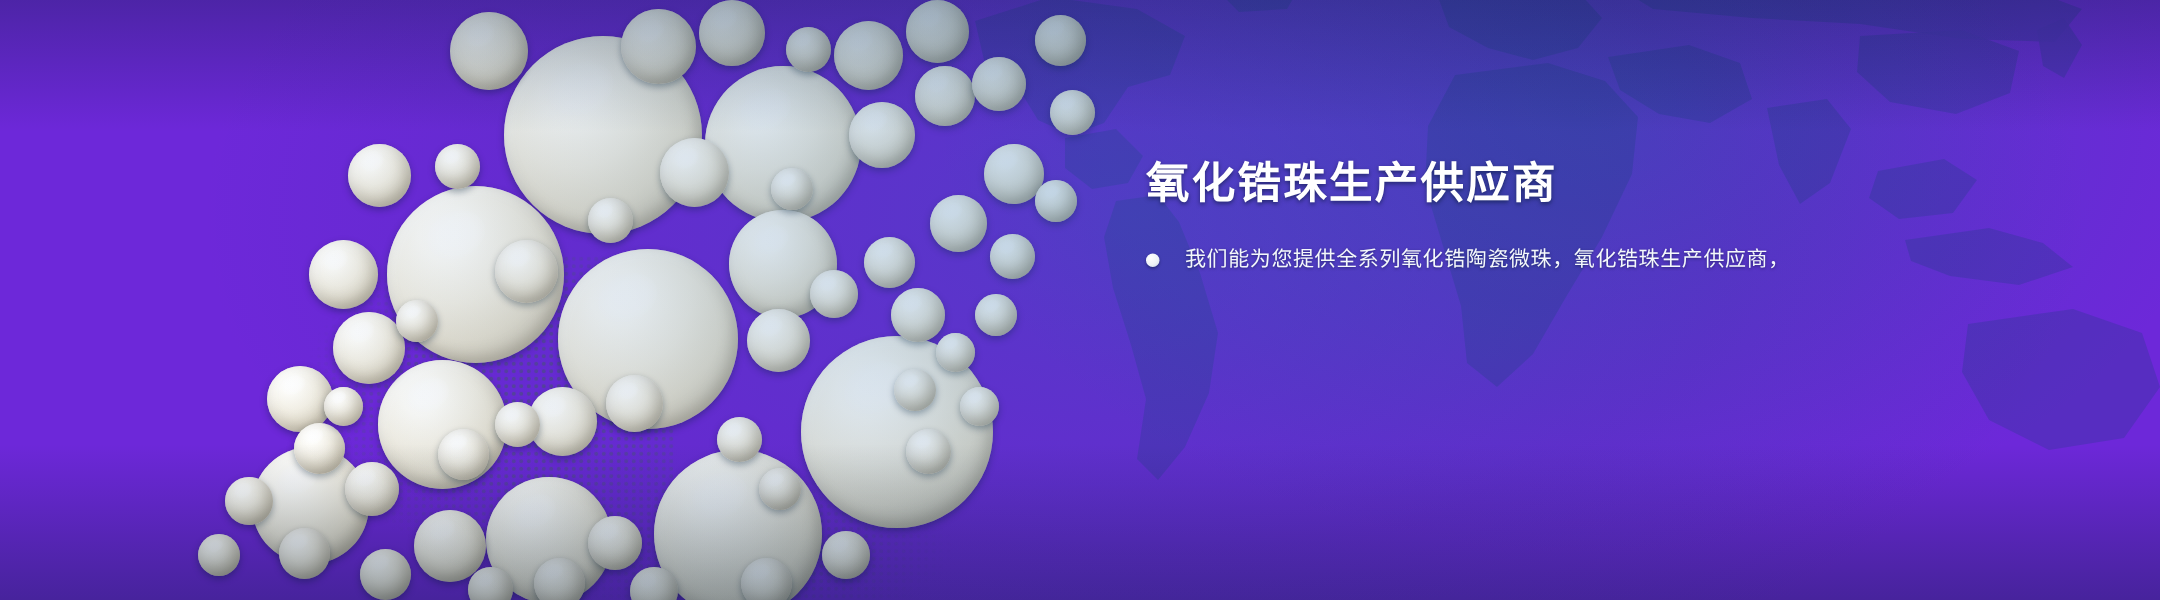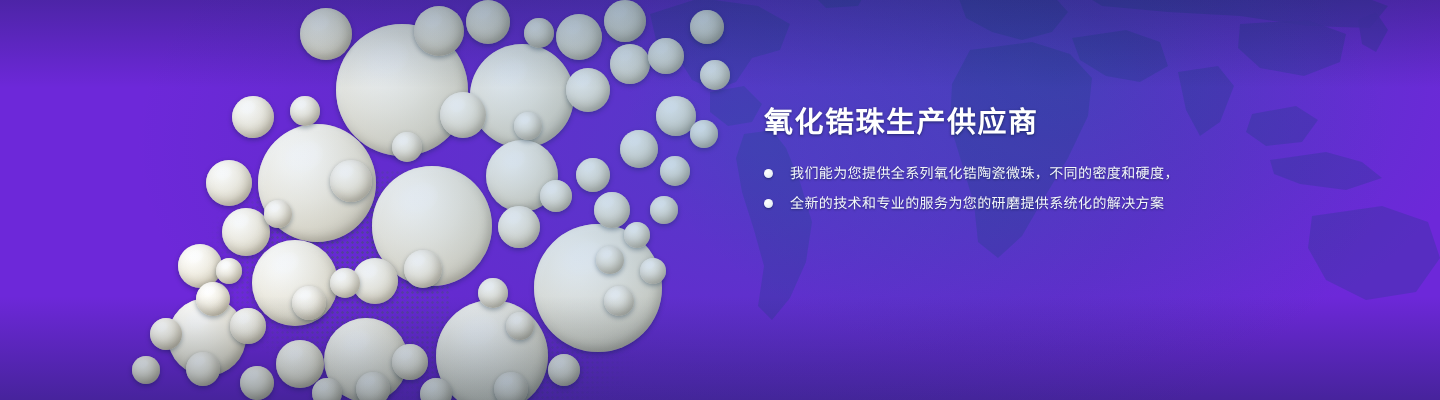--- a/index.html
+++ b/index.html
@@ -275,25 +275,21 @@
 
   <div class="bg-vignette"></div>
 
   <div class="copy">
     <h1 class="headline">氧化锆珠生产供应商</h1>
 
     <ul class="bullets">
 
       <li class="bullet">
         <span class="dot"></span>
-        <span class="bullet-line">我们能为您提供全系列氧化锆陶瓷微珠，不同的密度和硬度，</span>
+        <span class="bullet-line">我们能为您提供全系列氧化锆陶瓷微珠，氧化锆珠生产供应商，</span>
       </li>
 
-      <li class="bullet">
-        <span class="dot"></span>
-        <span class="bullet-line">全新的技术和专业的服务为您的研磨提供系统化的解决方案</span>
-      </li>
 
 
     </ul>
   </div>
 
 </div>
 
 </body></html>

